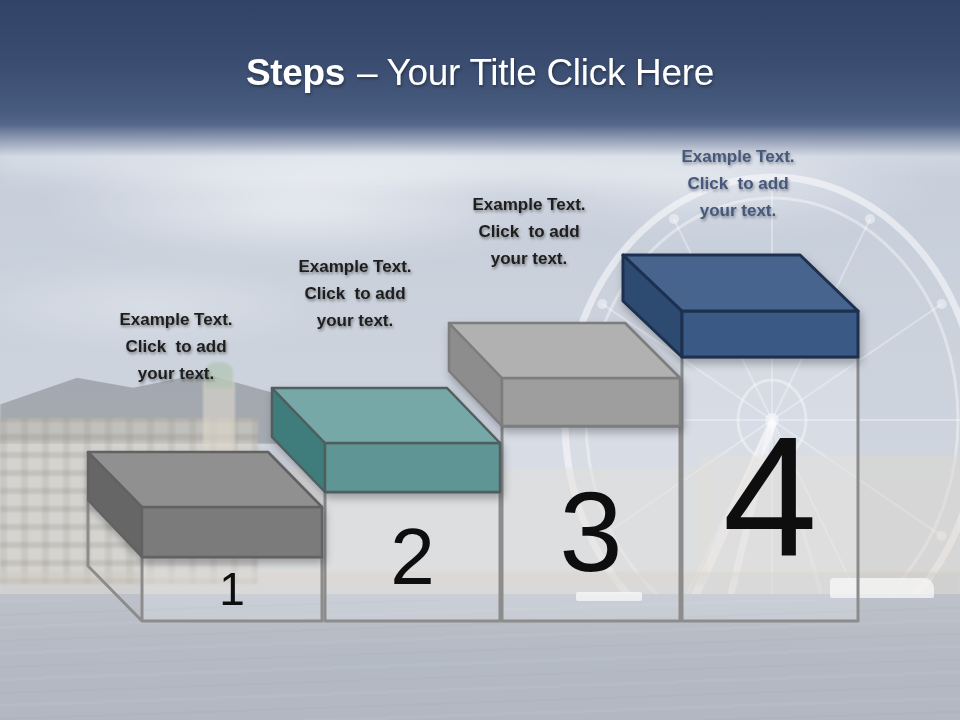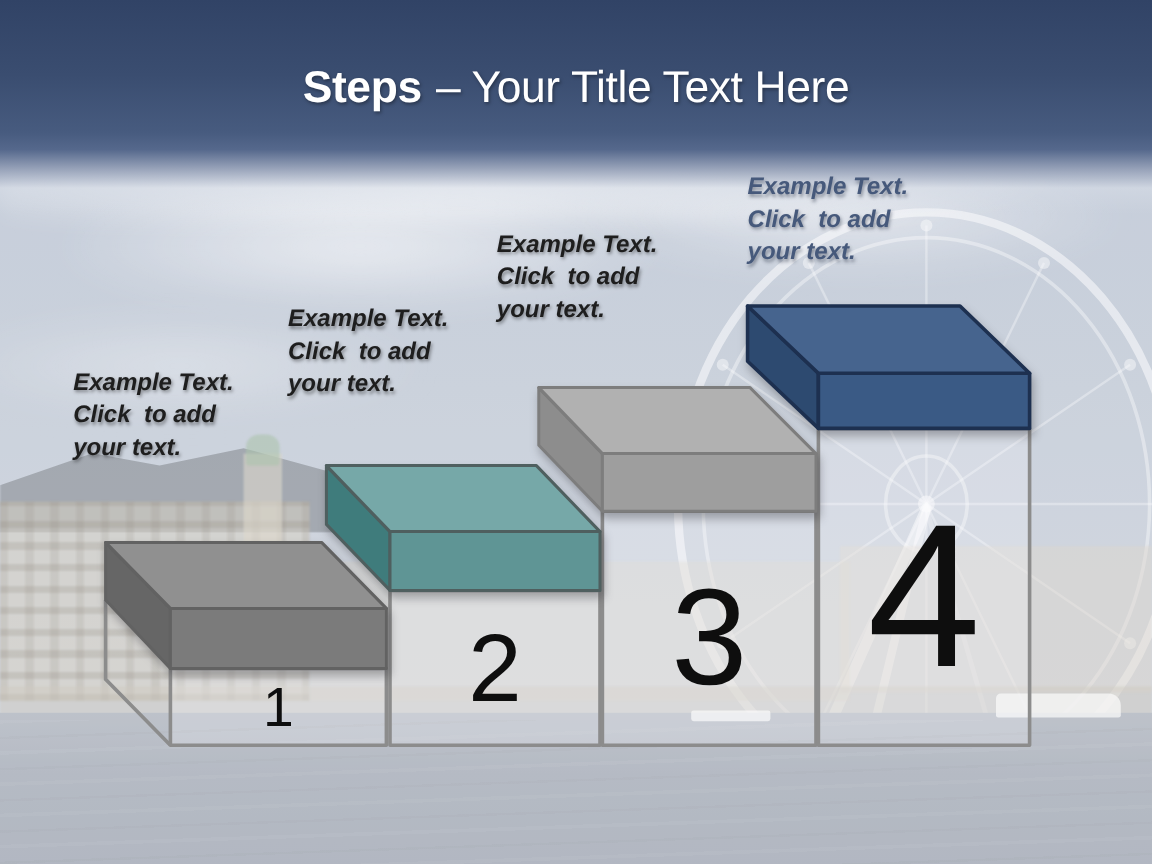--- a/index.html
+++ b/index.html
@@ -66,22 +66,22 @@
   .slab{filter:drop-shadow(2px 5px 4px rgba(40,40,45,.35));}
   .diagram polygon,.diagram rect{stroke-linejoin:round;}
 
   .num{position:absolute;display:flex;align-items:center;justify-content:center;
     font-family:"Liberation Sans",sans-serif;font-weight:400;}
   .num.n1{left:142px;top:560px;width:180px;height:58px;font-size:46px;}
   .num.n2{left:325px;top:514px;width:175px;height:86px;font-size:80px;}
   .num.n3{left:502px;top:472px;width:178px;height:118px;font-size:114px;}
   .num.n4{left:682px;top:404px;width:176px;height:186px;font-size:170px;}
 
-  .ptext{position:absolute;width:230px;font-style:italic;font-weight:600;
-    font-size:20px;line-height:27px;white-space:pre-wrap;
+  .ptext{position:absolute;width:230px;text-align:center;font-weight:600;
+    font-size:17px;line-height:27px;white-space:pre-wrap;
     text-shadow:1px 2px 3px rgba(0,0,0,.4);}
   .ptext.t1{left:61px;top:306px;}
   .ptext.t2{left:240px;top:253px;}
   .ptext.t3{left:414px;top:191px;}
   .ptext.t4{left:623px;top:143px;text-shadow:1px 2px 3px rgba(30,40,60,.45);}
 </style>
 </head>
 <body>
 
 <div class="slide">
@@ -136,21 +136,21 @@
   <div class="city quay"></div>
   <div class="water"></div>
   <div class="water-streaks"></div>
   <div class="boat bt1"></div>
   <div class="boat bt2"></div>
   <div class="wash"></div>
 
   <div class="haze"></div>
   <div class="header"></div>
   <div class="title">
-    <span class="tb">Steps</span><span class="tr">– Your Title Text Here</span>
+    <span class="tb">Steps</span><span class="tr">– Your Title Click Here</span>
   </div>
 
   <svg class="diagram" width="960" height="720" viewBox="0 0 960 720">
 
     <g>
       <polyline points="88,500 88,566 142,621" fill="none" stroke-width="3" stroke="#8c8c8c"></polyline>
       <rect x="142" y="557" width="180" height="64" stroke-width="3" fill="rgba(250,251,253,0.22)" stroke="#8c8c8c"></rect>
     </g>
     <g>
       <rect x="325" y="492" width="175" height="129" stroke-width="3" fill="rgba(250,251,253,0.22)" stroke="#8c8c8c"></rect>

